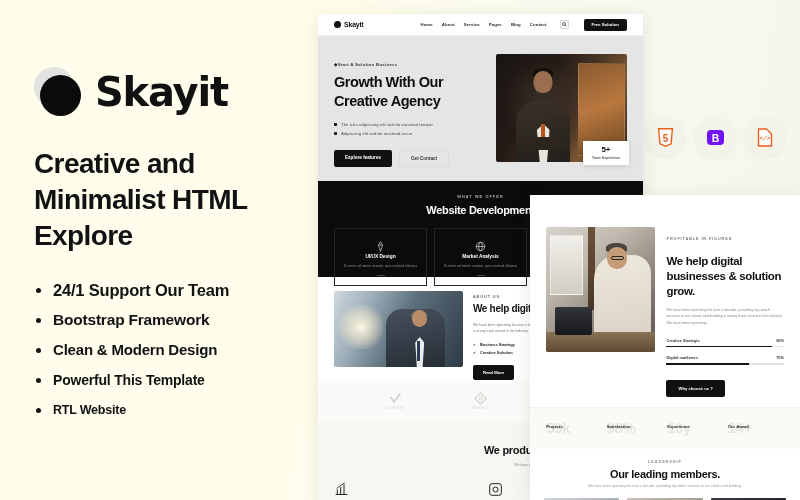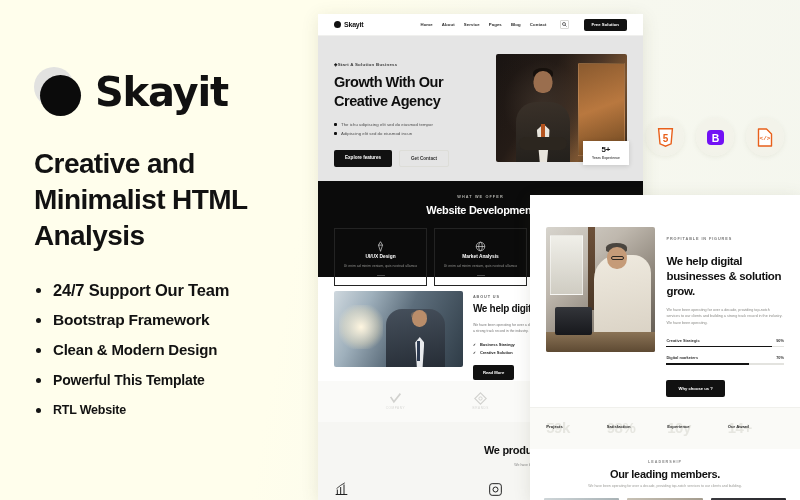--- a/index.html
+++ b/index.html
@@ -273,23 +273,23 @@
 <body>
 
 <div class="promo">
   <div class="logo-row">
     <div class="logo-mark">
       <div class="disc-back"></div>
         <div class="disc-front"></div>
     </div>
     <div class="logo-word">Skayit</div>
   </div>
-  <div class="promo-title">Creative and Minimalist HTML Analysis</div>
+  <div class="promo-title">Creative and Minimalist HTML Explore</div>
   <ul class="feature-list">
-    <li class="fl-0">24/7 Support Our Team</li>
+    <li class="fl-0">24/1 Support Our Team</li>
     <li class="fl-1">Bootstrap Framework</li>
     <li class="fl-2">Clean &amp; Modern Design</li>
     <li class="fl-3">Powerful This Template</li>
     <li class="fl-4">RTL Website</li>
   </ul>
 </div>
 
 <div class="badges">
   <div class="badge">
     <svg width="17" height="19" viewBox="0 0 17 19">

